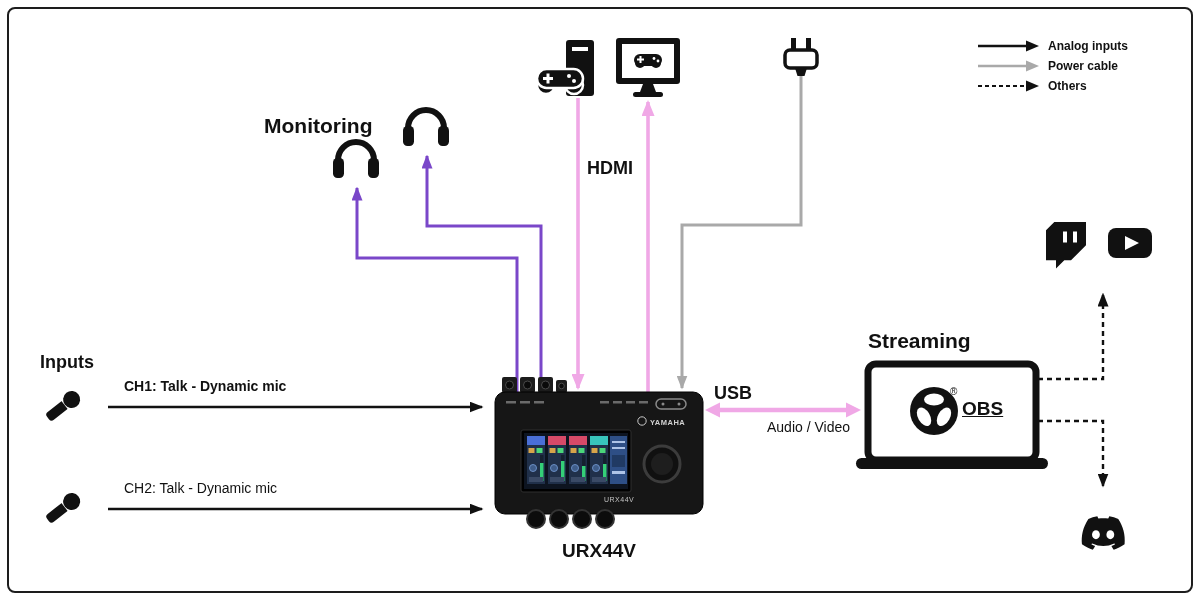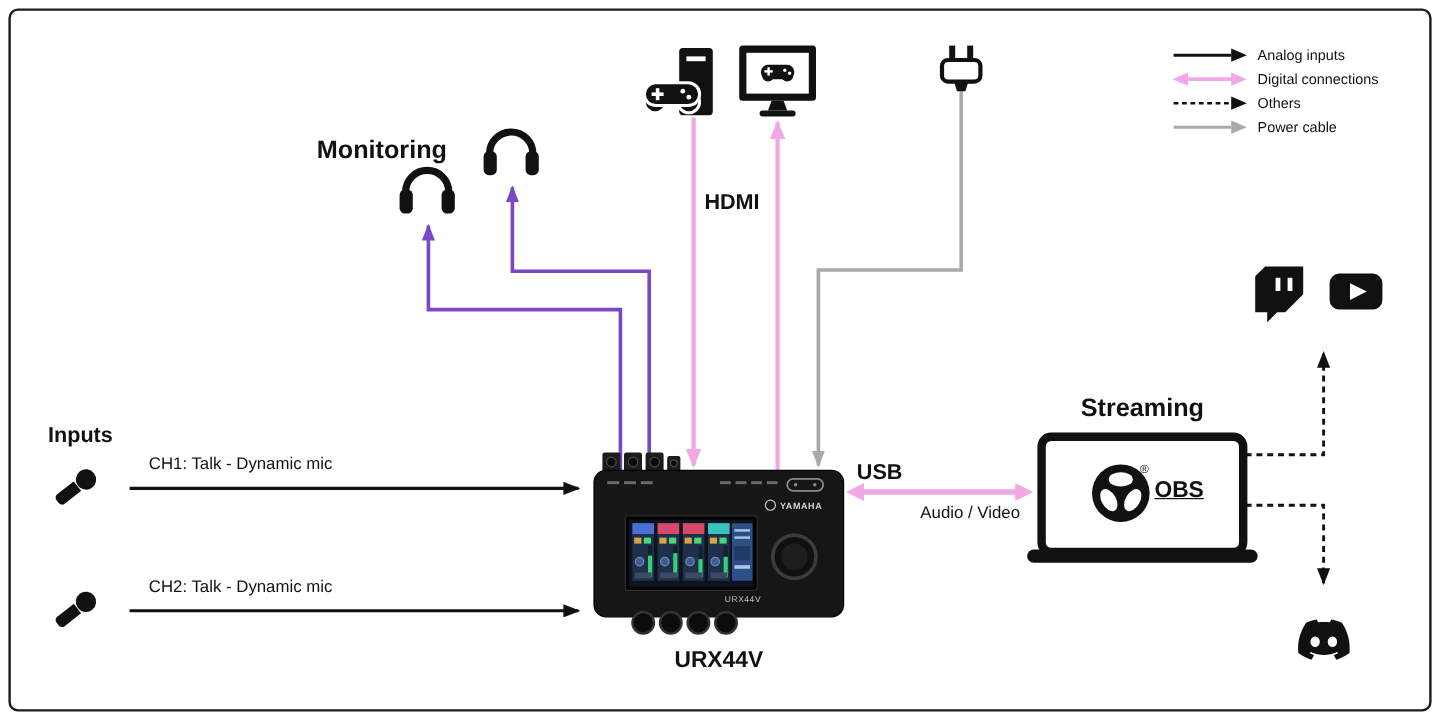--- a/index.html
+++ b/index.html
@@ -5,31 +5,31 @@
   html,body{margin:0;padding:0;background:#fff;}
   .canvas{position:relative;width:1200px;height:600px;background:#fff;overflow:hidden;
           font-family:"Liberation Sans",sans-serif;color:#111;}
   .frame{position:absolute;inset:7px;border:2px solid #1d1d1d;border-radius:8px;pointer-events:none;}
   .layer{position:absolute;left:0;top:0;width:1200px;height:600px;}
   .lbl{position:absolute;white-space:nowrap;color:#111;}
   .b{font-weight:bold;}
   .lbl-monitoring{left:264px;top:114px;font-size:21px;}
   .lbl-hdmi{left:587px;top:158px;font-size:18px;}
   .lbl-inputs{left:40px;top:352px;font-size:18px;}
-  .lbl-ch1{left:124px;top:378px;font-size:14px;}
+  .lbl-ch1{left:124px;top:378px;font-size:14px;font-weight:bold;}
   .lbl-ch2{left:124px;top:480px;font-size:14px;}
   .lbl-device{left:495px;top:540px;width:208px;text-align:center;font-size:19px;}
   .lbl-usb{left:714px;top:383px;width:136px;text-align:left;font-size:18px;}
   .lbl-av{left:714px;top:419px;width:136px;text-align:right;font-size:14px;}
-  .lbl-streaming{left:868px;top:329px;width:168px;text-align:center;font-size:21px;}
+  .lbl-streaming{left:868px;top:329px;width:168px;text-align:left;font-size:21px;}
   .lbl-obs{left:962px;top:398px;font-size:19px;text-decoration:underline;}
   .lbl-reg{left:950px;top:386px;font-size:10px;}
   .legend{position:absolute;left:976px;top:36px;}
   .legend-row{display:flex;align-items:center;height:20px;gap:8px;}
-  .legend-row span{font-size:12px;color:#111;}
+  .legend-row span{font-size:12px;color:#111;font-weight:bold;}
   .t-brand{font-family:"Liberation Sans",sans-serif;font-size:7.5px;font-weight:bold;fill:#d2d2d2;letter-spacing:.5px;}
   .t-model{font-family:"Liberation Sans",sans-serif;font-size:7px;fill:#c2c2c2;letter-spacing:.5px;}
 </style>
 </head>
 <body>
 
 <div class="canvas">
   <div class="frame"></div>
 
   <svg class="layer" viewBox="0 0 1200 600">
@@ -245,34 +245,26 @@
   <div class="legend">
     <div class="legend-row">
       <svg width="64" height="14">
         <line x1="2" y1="7" x2="50" y2="7" stroke="#111" stroke-width="2.4"></line>
         <polygon points="50,1.5 63,7 50,12.5" fill="#111"></polygon>
       </svg>
       <span>Analog inputs</span>
     </div>
     <div class="legend-row">
       <svg width="64" height="14">
-        <line x1="12" y1="7" x2="52" y2="7" stroke="#f0a8e6" stroke-width="3.2"></line>
-        <polygon points="14,1.5 1,7 14,12.5" fill="#f0a8e6"></polygon>
-        <polygon points="50,1.5 63,7 50,12.5" fill="#f0a8e6"></polygon>
+        <line x1="2" y1="7" x2="50" y2="7" stroke="#a9a9a9" stroke-width="2.4"></line>
+        <polygon points="50,1.5 63,7 50,12.5" fill="#a9a9a9"></polygon>
       </svg>
-      <span>Digital connections</span>
+      <span>Power cable</span>
     </div>
     <div class="legend-row">
       <svg width="64" height="14">
         <line x1="2" y1="7" x2="48" y2="7" stroke="#111" stroke-width="2.2" stroke-dasharray="4 3"></line>
         <polygon points="50,1.5 63,7 50,12.5" fill="#111"></polygon>
       </svg>
       <span>Others</span>
     </div>
-    <div class="legend-row">
-      <svg width="64" height="14">
-        <line x1="2" y1="7" x2="50" y2="7" stroke="#a9a9a9" stroke-width="2.4"></line>
-        <polygon points="50,1.5 63,7 50,12.5" fill="#a9a9a9"></polygon>
-      </svg>
-      <span>Power cable</span>
-    </div>
   </div>
 </div>
 
 </body></html>

